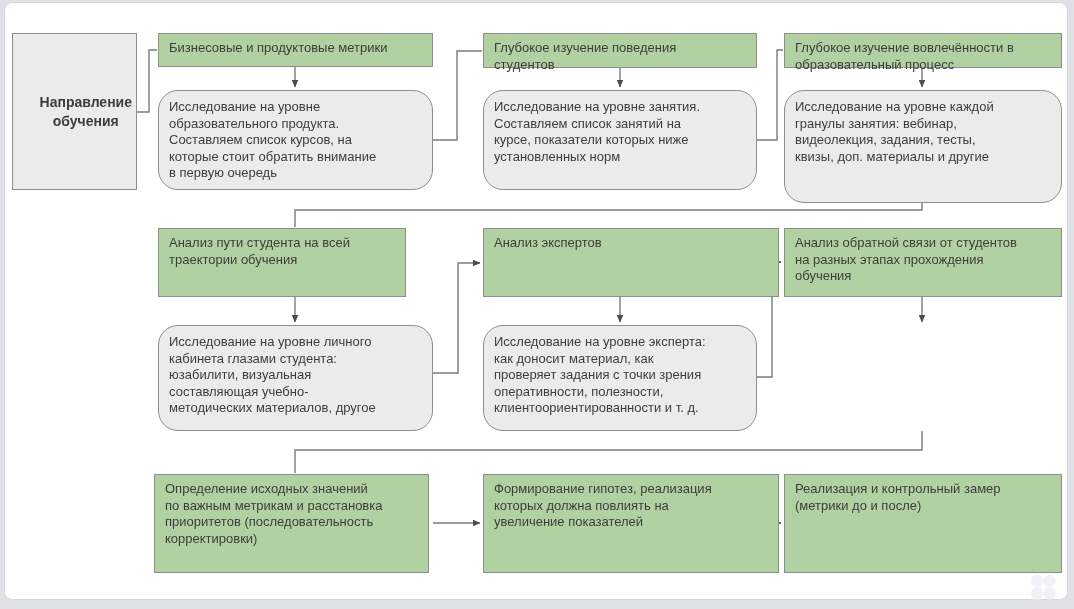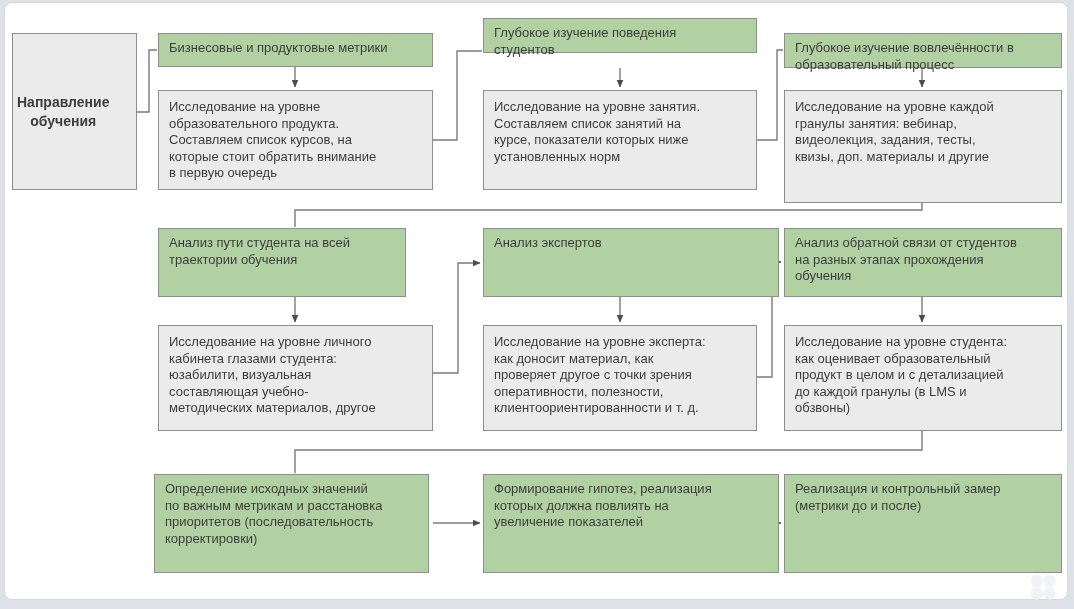--- a/index.html
+++ b/index.html
@@ -16,24 +16,24 @@
   }
   .connector-layer{position:absolute;left:0;top:0;width:1074px;height:609px;pointer-events:none;}
   .node{
     position:absolute;box-sizing:border-box;
     border:1.5px solid var(--node-border,#8e8e8e);
     color:var(--text-color,#3d3d3d);
     font-size:13px;line-height:16.5px;
   }
   .node span{white-space:pre-line;}
   .green{background:var(--green-fill,#b2d1a3);padding:6px 10px;}
-  .gray{background:var(--gray-fill,#ebebeb);padding:8px 10px;}
+  .gray{background:var(--gray-fill,#ebebeb);padding:8px 10px;border-radius:20px;}
   .start{
     background:var(--gray-fill,#ebebeb);
-    display:flex;align-items:center;justify-content:flex-start;text-align:center;
+    display:flex;align-items:center;justify-content:flex-end;text-align:center;
     font-weight:bold;font-size:14px;line-height:19px;padding:4px;
   }
   .watermark{position:absolute;left:1030px;top:574px;width:26px;height:26px;}
 </style>
 </head>
 <body>
 
 <div class="page">
   <div class="slide"></div>
 
@@ -70,21 +70,21 @@
   <div class="node green" style="left:158px;top:33px;width:275px;height:34px">
     <span>Бизнесовые и продуктовые метрики</span>
   </div>
   <div class="node gray" style="left:158px;top:90px;width:275px;height:100px">
     <span>Исследование на уровне
 образовательного продукта.
 Составляем список курсов, на
 которые стоит обратить внимание
 в первую очередь</span>
   </div>
-  <div class="node green" style="left:483px;top:18px;width:274px;height:35px">
+  <div class="node green" style="left:483px;top:33px;width:274px;height:35px">
     <span>Глубокое изучение поведения
 студентов</span>
   </div>
   <div class="node gray" style="left:483px;top:90px;width:274px;height:100px">
     <span>Исследование на уровне занятия.
 Составляем список занятий на
 курсе, показатели которых ниже
 установленных норм</span>
   </div>
   <div class="node green" style="left:784px;top:33px;width:278px;height:35px">
@@ -108,35 +108,28 @@
 юзабилити, визуальная
 составляющая учебно-
 методических материалов, другое</span>
   </div>
   <div class="node green" style="left:483px;top:228px;width:296px;height:69px">
     <span>Анализ экспертов</span>
   </div>
   <div class="node gray" style="left:483px;top:325px;width:274px;height:106px">
     <span>Исследование на уровне эксперта:
 как доносит материал, как
-проверяет другое с точки зрения
+проверяет задания с точки зрения
 оперативности, полезности,
 клиентоориентированности и т. д.</span>
   </div>
   <div class="node green" style="left:784px;top:228px;width:278px;height:69px">
     <span>Анализ обратной связи от студентов
 на разных этапах прохождения
 обучения</span>
-  </div>
-  <div class="node gray" style="left:784px;top:325px;width:278px;height:106px">
-    <span>Исследование на уровне студента:
-как оценивает образовательный
-продукт в целом и с детализацией
-до каждой гранулы (в LMS и
-обзвоны)</span>
   </div>
 
   <div class="node green" style="left:154px;top:474px;width:275px;height:99px">
     <span>Определение исходных значений
 по важным метрикам и расстановка
 приоритетов (последовательность
 корректировки)</span>
   </div>
   <div class="node green" style="left:483px;top:474px;width:296px;height:99px">
     <span>Формирование гипотез, реализация

